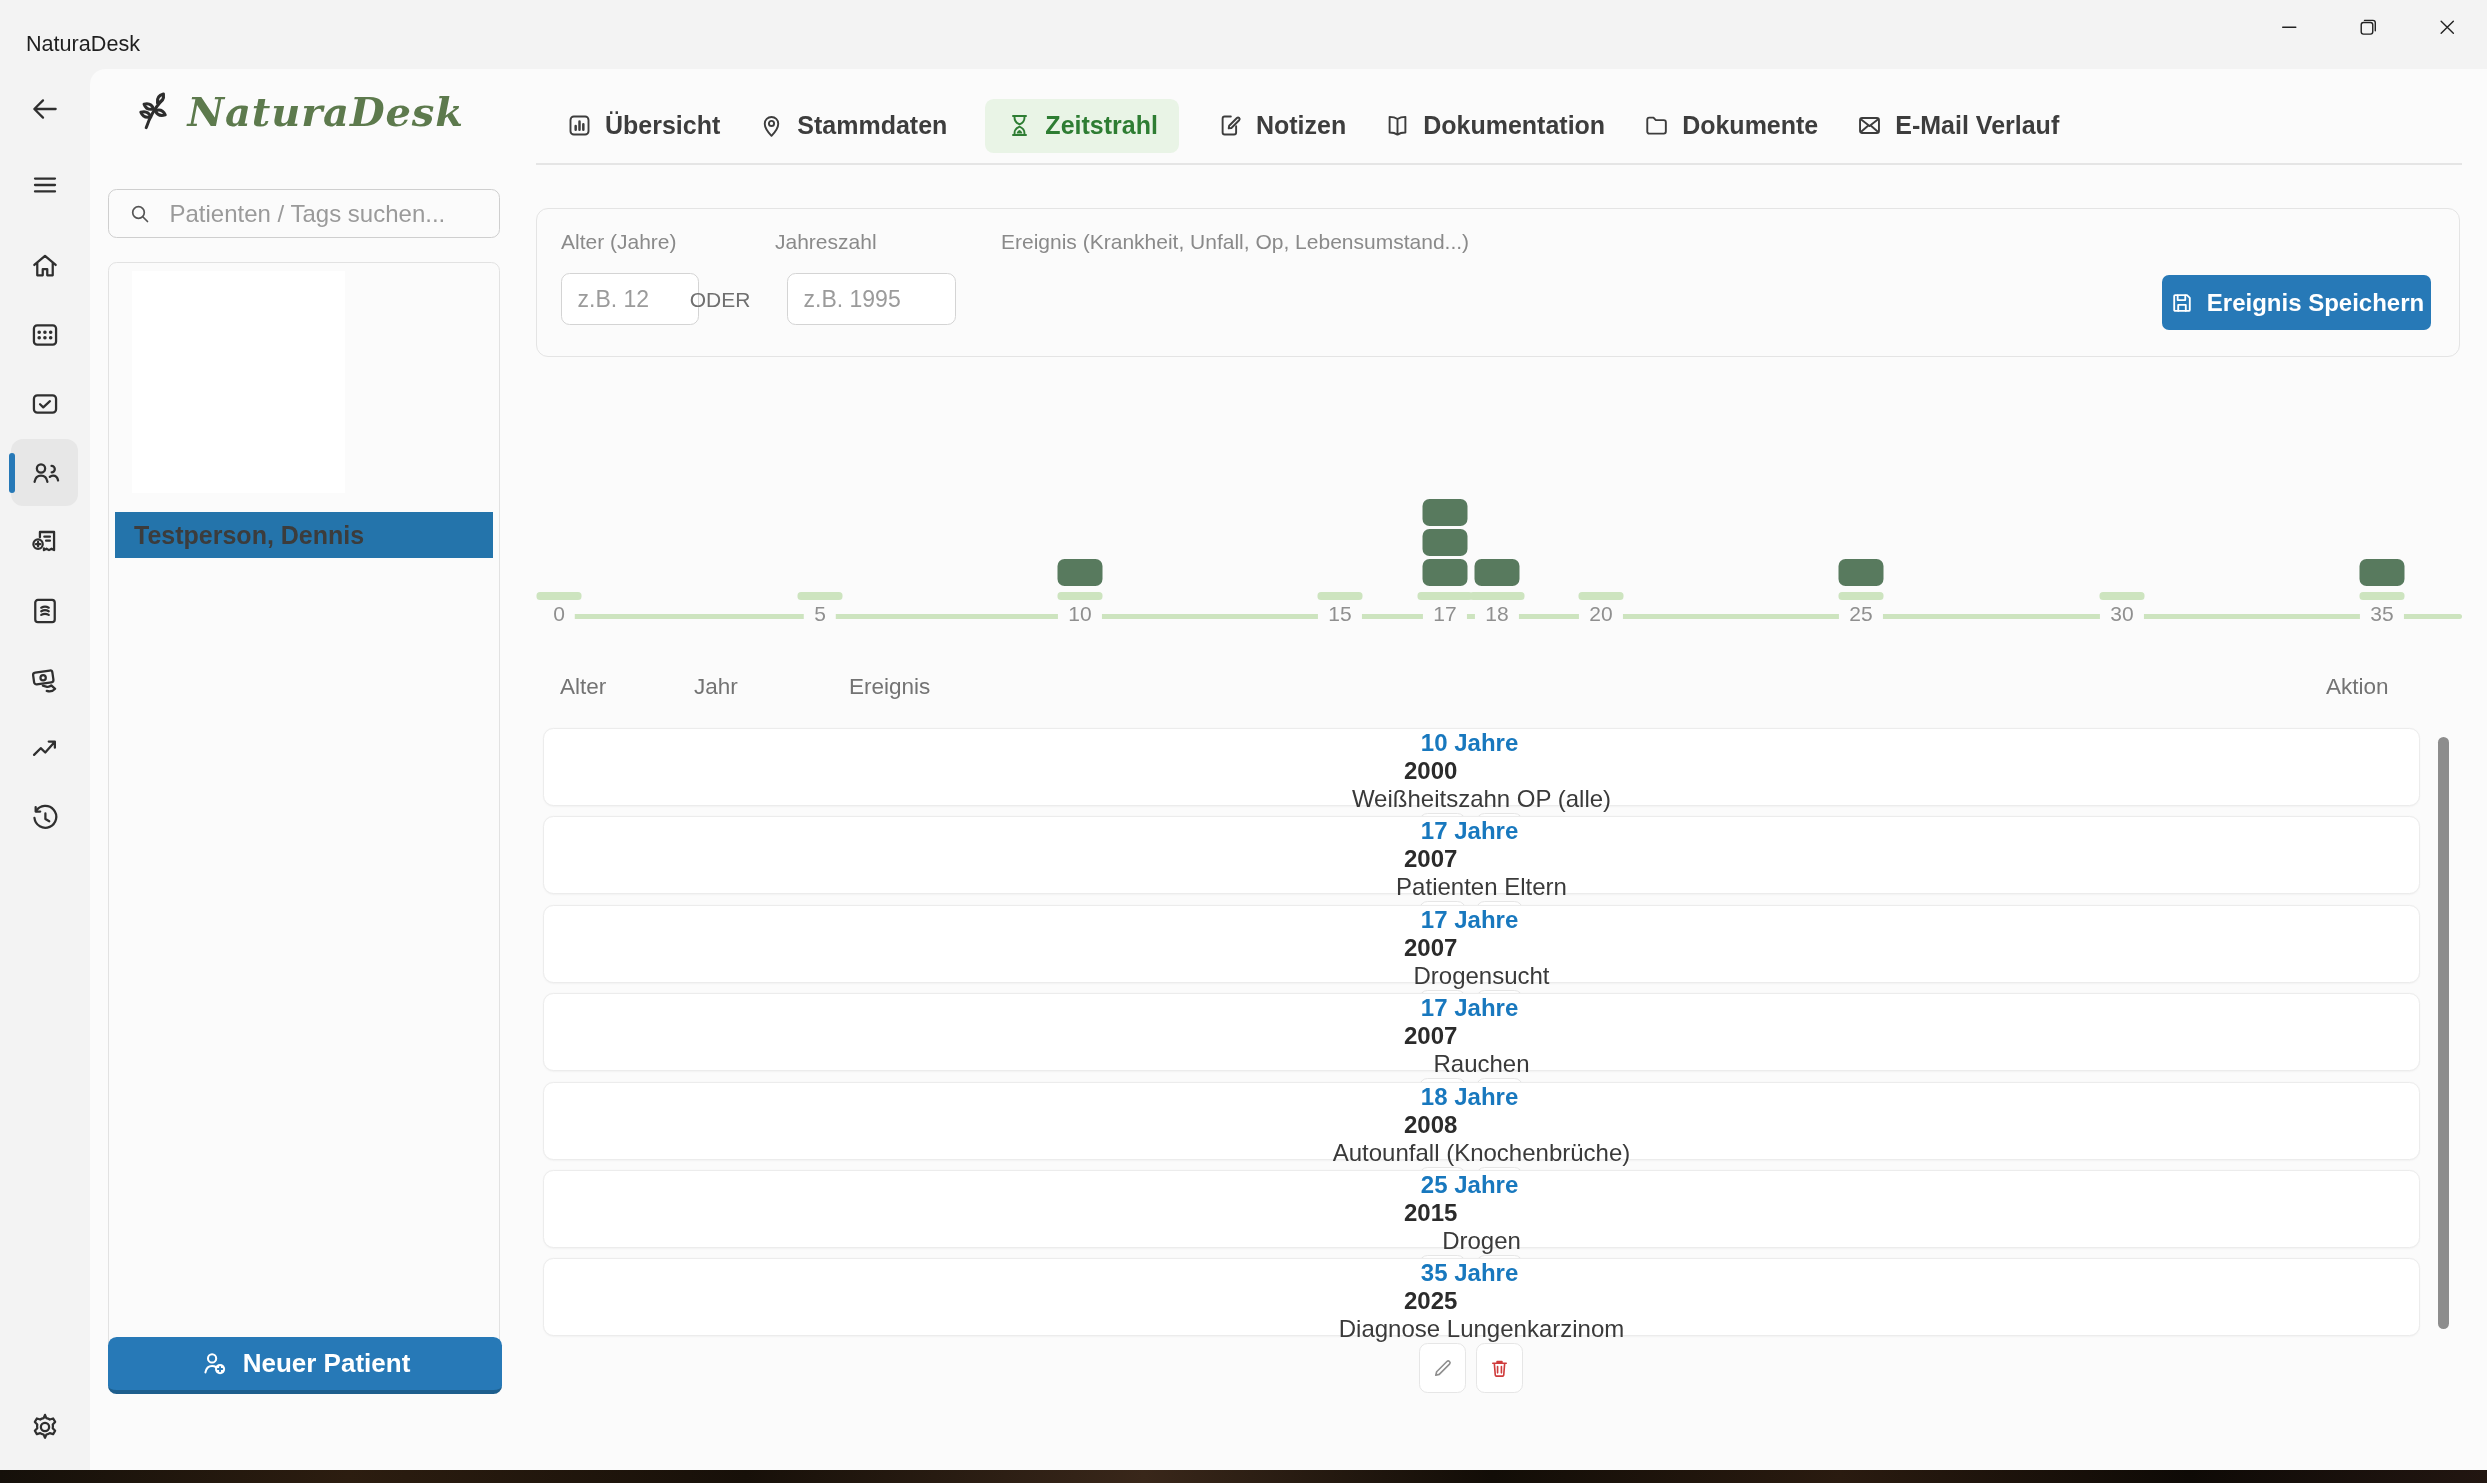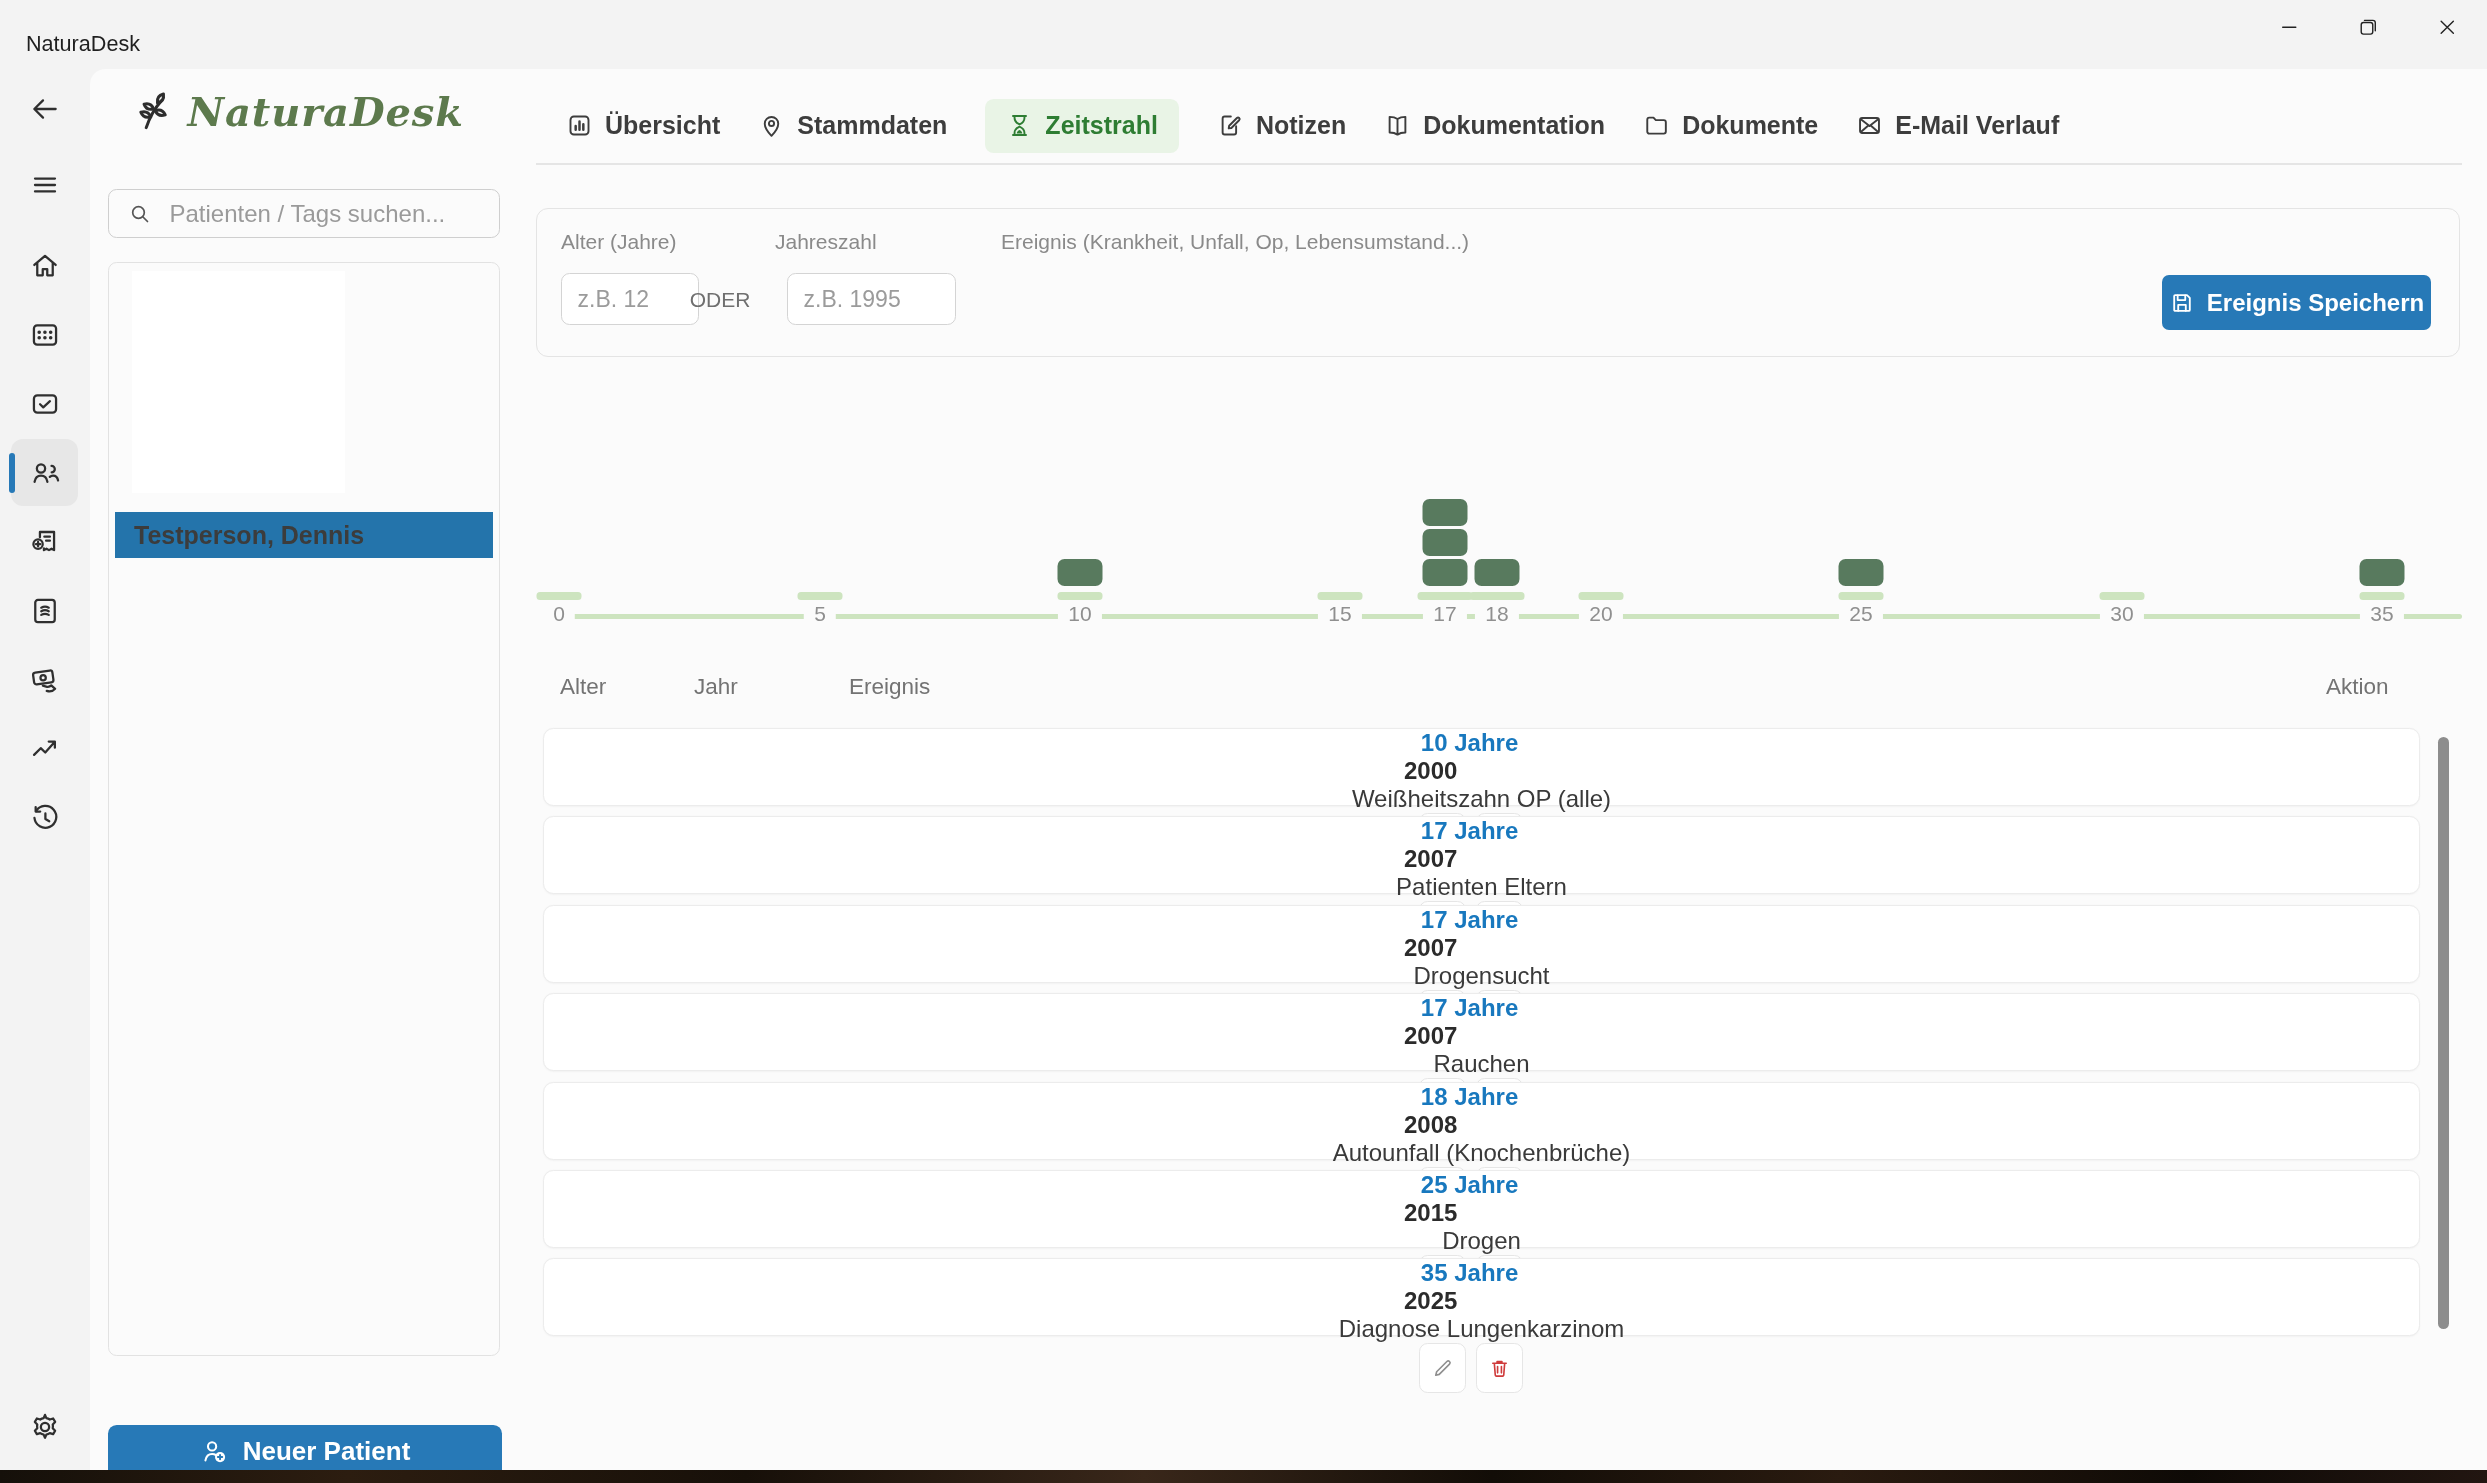--- a/index.html
+++ b/index.html
@@ -35,21 +35,21 @@
   #brand .leaf{width:43px;height:43px;color:#2d2d2d;stroke-width:1.3px;}
   #brand .brand-text{font-family:"DejaVu Serif", serif;font-style:italic;font-weight:bold;font-size:40px;color:#5d7a4d;letter-spacing:0.9px;}
   #search-box{position:absolute;left:0;top:120px;width:390px;height:47px;border:1.7px solid #cfcfcf;border-radius:8.6px;background:#fbfbfb;display:flex;align-items:center;}
   #search-box .sic{width:24px;height:24px;color:#555;margin:0 15.5px 0 19px;}
   #search-box input{border:0;outline:0;background:transparent;font-size:24px;color:#3a3a3a;width:311px;font-family:inherit;}
   #search-box input::placeholder{color:#9a9a9a;}
   #patient-list{position:absolute;left:0;top:193px;width:390px;height:1092px;border:1.7px solid #e2e2e2;border-radius:8.6px;background:#fbfbfb;overflow:hidden;}
   #empty-thumb{position:absolute;left:23px;top:7.8px;width:213px;height:222px;background:#ffffff;}
   #patient-row-selected{position:absolute;left:6px;top:249px;width:378px;height:46px;background:#2474ab;display:flex;align-items:center;}
   #patient-row-selected .pname{font-size:25px;font-weight:bold;color:#3c3c3c;padding-left:19px;}
-  #new-patient-btn{position:absolute;left:0;top:1356px;width:394px;height:57px;background:#2779b7;border-bottom:4.3px solid #1d5e8d;border-radius:8.6px;display:flex;align-items:center;justify-content:center;gap:14px;color:#fff;font-size:26px;font-weight:bold;box-sizing:border-box;}
+  #new-patient-btn{position:absolute;left:0;top:1268px;width:394px;height:57px;background:#2779b7;border-bottom:4.3px solid #1d5e8d;border-radius:8.6px;display:flex;align-items:center;justify-content:center;gap:14px;color:#fff;font-size:26px;font-weight:bold;box-sizing:border-box;}
   #new-patient-btn .bic{width:29px;height:29px;}
 
   
   #content{position:absolute;left:446px;top:0;width:1926px;height:1401px;}
 
   
   #tab-bar{position:absolute;left:0;top:29px;width:1926px;height:55px;display:flex;align-items:center;gap:38px;padding-left:30px;box-sizing:border-box;}
   .tab{display:flex;align-items:center;gap:12px;font-size:25px;font-weight:600;color:#3d3d3d;height:54px;}
   .tab .tic{width:27px;height:27px;}
   .tab.active{background:#e9f4e6;border-radius:8.6px;padding:0 21px;color:#2e7d33;}

